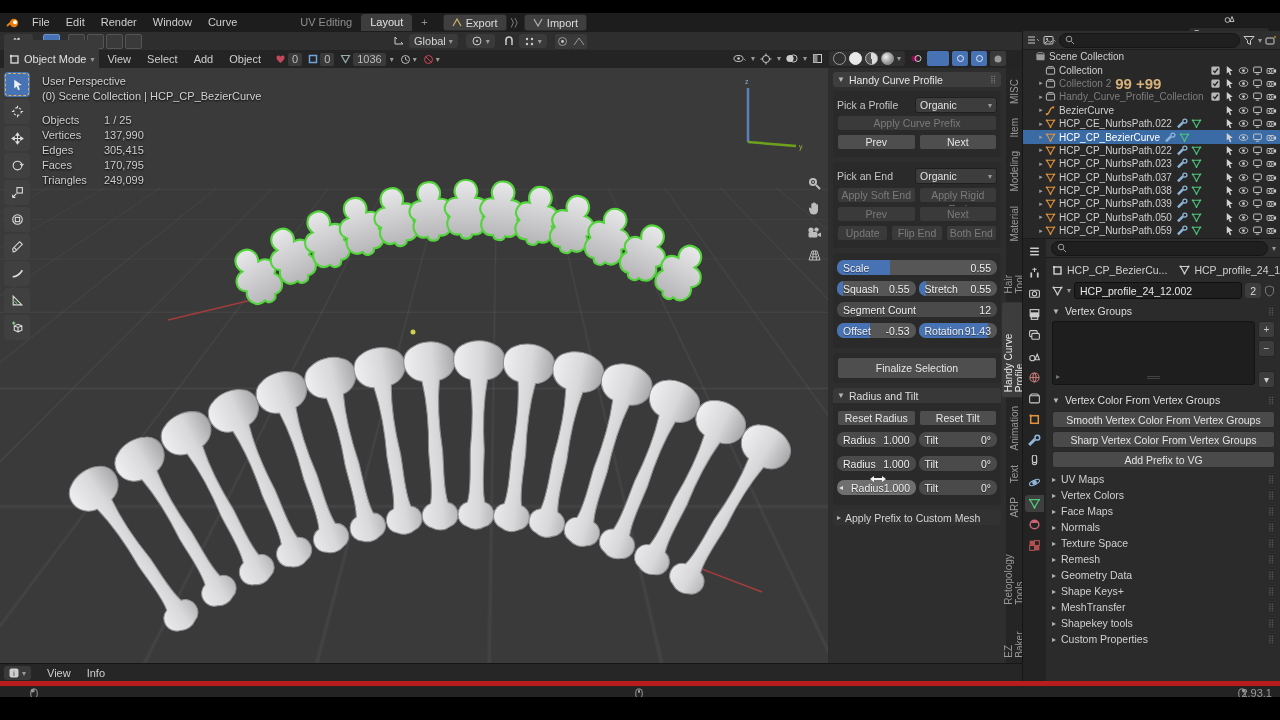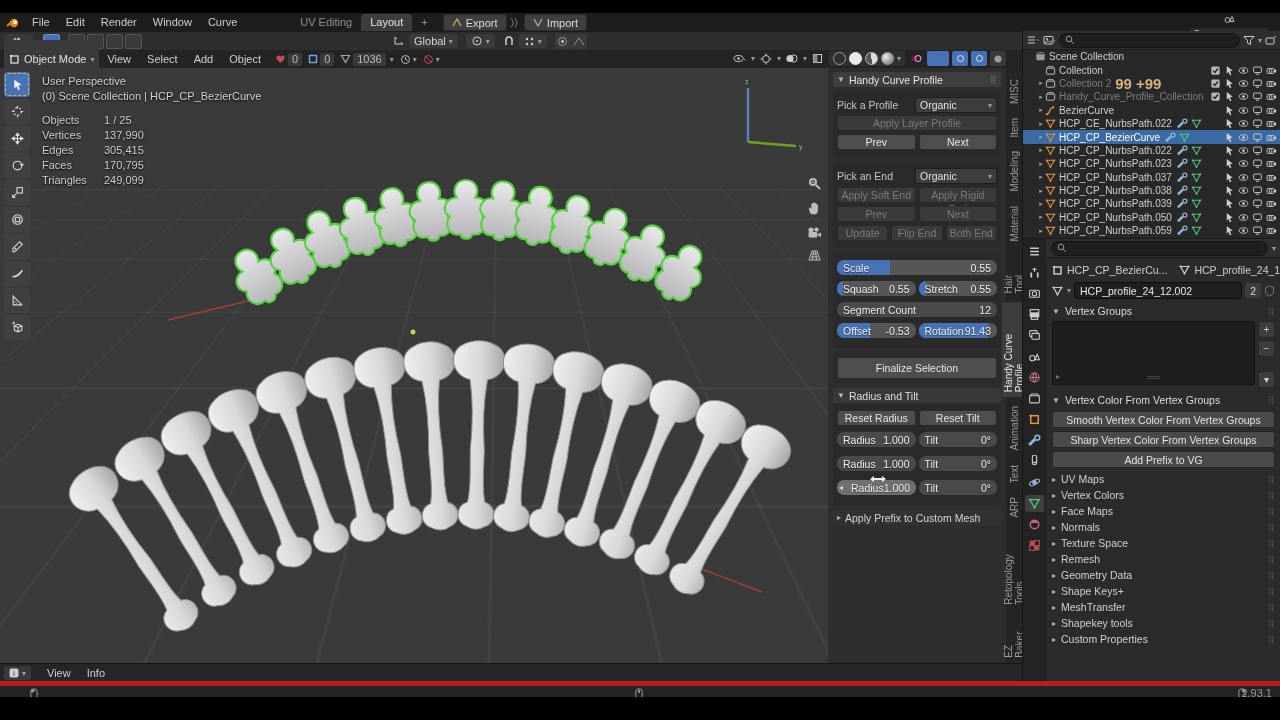--- a/index.html
+++ b/index.html
@@ -588,21 +588,21 @@
       </div>
 
       <div class="box">
         <div class="prow">
             <span class="lbl">Pick a Profile</span>
           <span class="dd">
               <span>Organic</span>
               <span class="caret">▾</span>
             </span>
           </div>
-        <button class="btn dis wide">Apply Layer Profile</button>
+        <button class="btn dis wide">Apply Curve Prefix</button>
         <div class="row2">
           <button class="btn">Prev</button>
           <button class="btn">Next</button>
         </div>
       </div>
 
       <div class="box">
         <div class="prow">
             <span class="lbl">Pick an End</span>
           <span class="dd">

